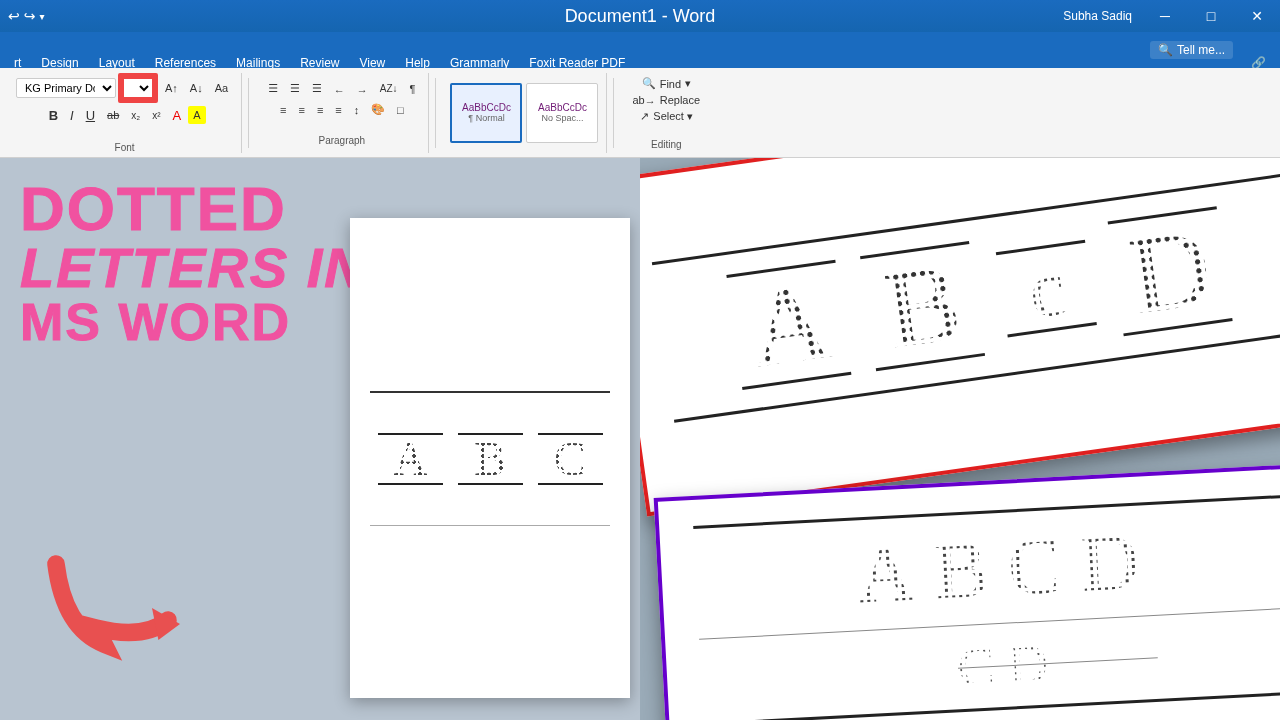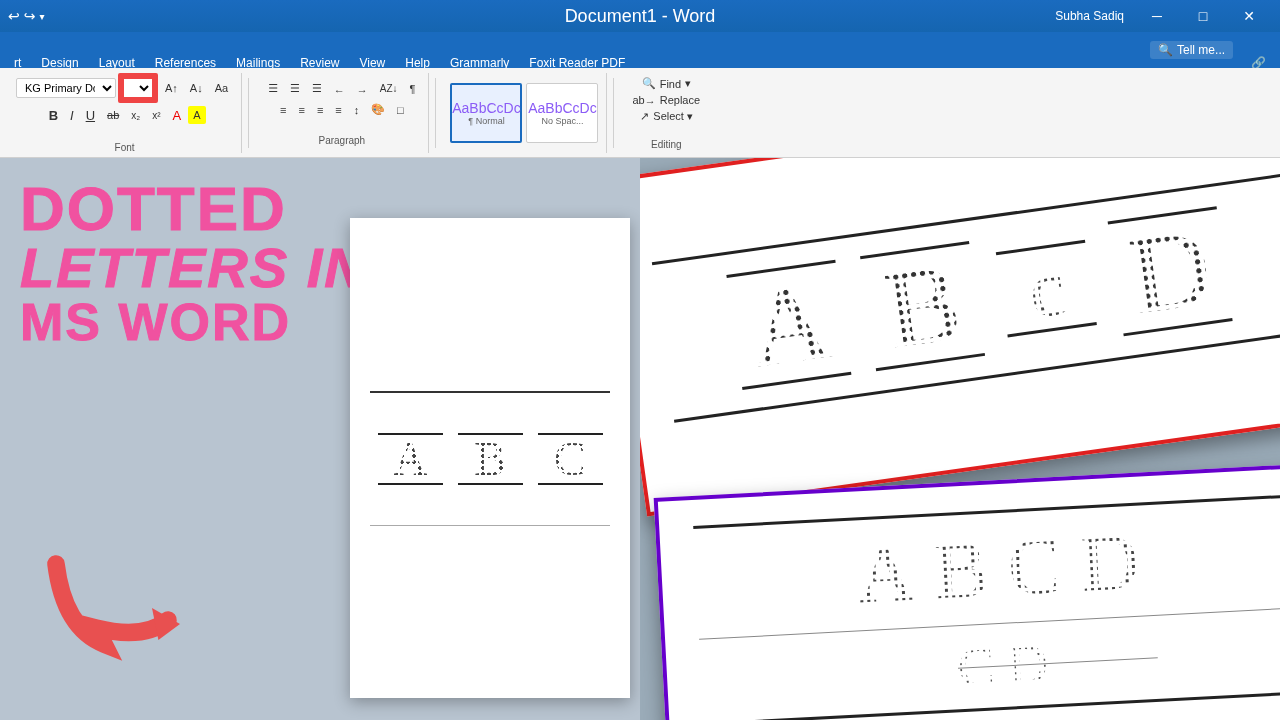--- a/index.html
+++ b/index.html
@@ -25,21 +25,21 @@
       position: absolute;
       top: 0; left: 0;
       z-index: 100;
     }
     #titlebar .title-text {
       font-size: 18px;
       color: white;
     }
     #titlebar .window-controls {
       position: absolute;
-      right: 8px;
+      right: 0;
       top: 0;
       display: flex;
       height: 32px;
     }
     #titlebar .wc-btn {
       width: 46px;
       height: 32px;
       display: flex;
       align-items: center;
       justify-content: center;
@@ -177,22 +177,22 @@
       justify-content: center;
       cursor: pointer;
       font-size: 10px;
       padding: 2px;
     }
     .style-preview.active {
       border: 2px solid #1a6bbf;
       background: #e8f0fe;
     }
     .style-preview-text {
-      font-size: 14px;
-      color: #8b5cf6;
+      font-size: 10px;
+      color: #701a75;
     }
     .style-preview-label {
       font-size: 9px;
       color: #666;
       text-align: right;
     }
     .editing-btn {
       display: flex;
       align-items: center;
       gap: 4px;

